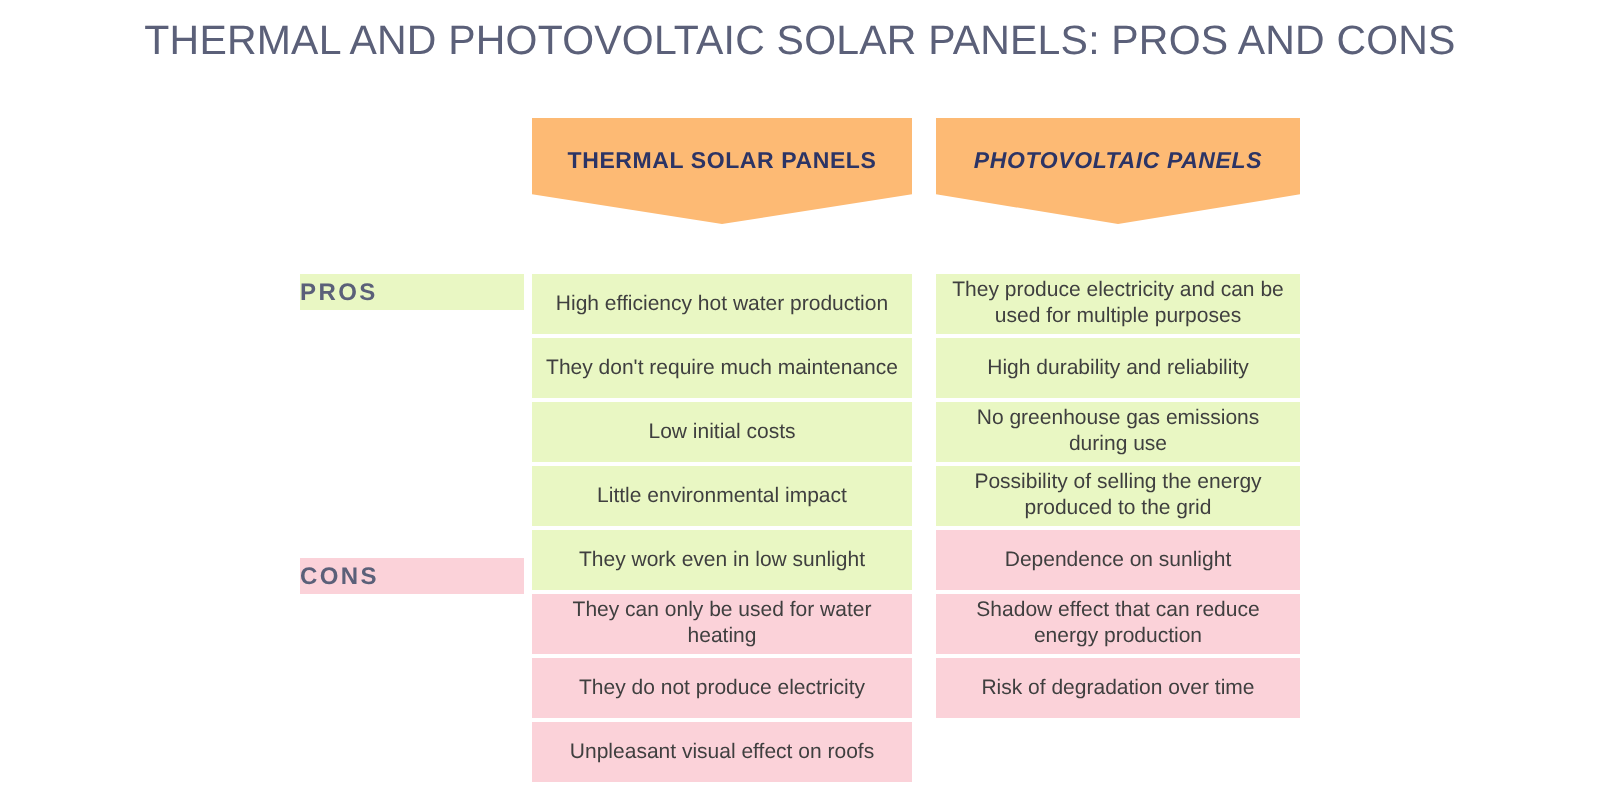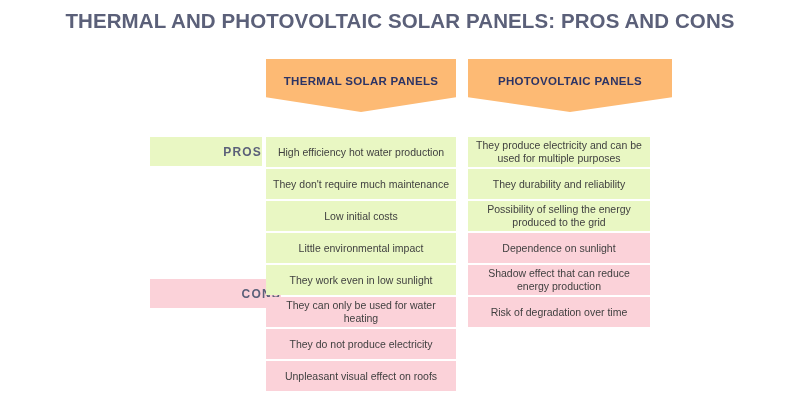--- a/index.html
+++ b/index.html
@@ -21,21 +21,21 @@
   }
 
   
   .title {
     position: absolute;
     left: 0;
     top: 9px;
     width: 800px;
     text-align: center;
     font-size: 20.5px;
-    font-weight: bold;
+    font-weight: normal;
     letter-spacing: 0.1px;
     color: #5b6079;
     white-space: nowrap;
   }
 
   
   .header-banner {
     position: absolute;
     top: 59px;
     height: 53px;
@@ -46,38 +46,38 @@
     letter-spacing: 0.3px;
     display: flex;
     align-items: center;
     justify-content: center;
     -webkit-clip-path: polygon(0 0, 100% 0, 100% 72%, 50% 100%, 0 72%);
     clip-path: polygon(0 0, 100% 0, 100% 72%, 50% 100%, 0 72%);
     padding-bottom: 9px;
     box-sizing: border-box;
   }
   .header-thermal { left: 266px; width: 190px; }
-  .header-pv      { left: 468px; width: 204px; }
+  .header-pv      { left: 468px; width: 182px; font-style: italic; }
 
   
   .side-label {
     position: absolute;
     left: 150px;
     width: 112px;
-    height: 29px;
+    height: 18px;
     display: flex;
     align-items: center;
-    justify-content: flex-end;
+    justify-content: flex-start;
     font-size: 12px;
     font-weight: bold;
     letter-spacing: 1.2px;
     color: #5b6079;
   }
   .side-label.pros { top: 137px; background: #e9f7c3; }
-  .side-label.cons { top: 279px; background: #fbd2d9; padding-left: 19px; }
+  .side-label.cons { top: 279px; background: #fbd2d9; }
 
   
   .col {
     position: absolute;
     top: 137px;
     display: flex;
     flex-direction: column;
     gap: 2px;
   }
   .col-thermal { left: 266px; width: 190px; }
@@ -128,20 +128,21 @@
     <div class="cell pro h1">Low initial costs</div>
     <div class="cell pro h1">Little environmental impact</div>
     <div class="cell pro h1">They work even in low sunlight</div>
     <div class="cell con h2">They can only be used for water heating</div>
     <div class="cell con h1">They do not produce electricity</div>
     <div class="cell con h1">Unpleasant visual effect on roofs</div>
   </div>
 
   <div class="col col-pv">
     <div class="cell pro h2">They produce electricity and can be used for multiple purposes</div>
-    <div class="cell pro h1">They durability and reliability</div>
+    <div class="cell pro h1">High durability and reliability</div>
+    <div class="cell pro h2">No greenhouse gas emissions during use</div>
     <div class="cell pro h2">Possibility of selling the energy produced to the grid</div>
     <div class="cell con h1">Dependence on sunlight</div>
     <div class="cell con h2">Shadow effect that can reduce energy production</div>
     <div class="cell con h1">Risk of degradation over time</div>
   </div>
 
 </div>
 
 </body></html>

